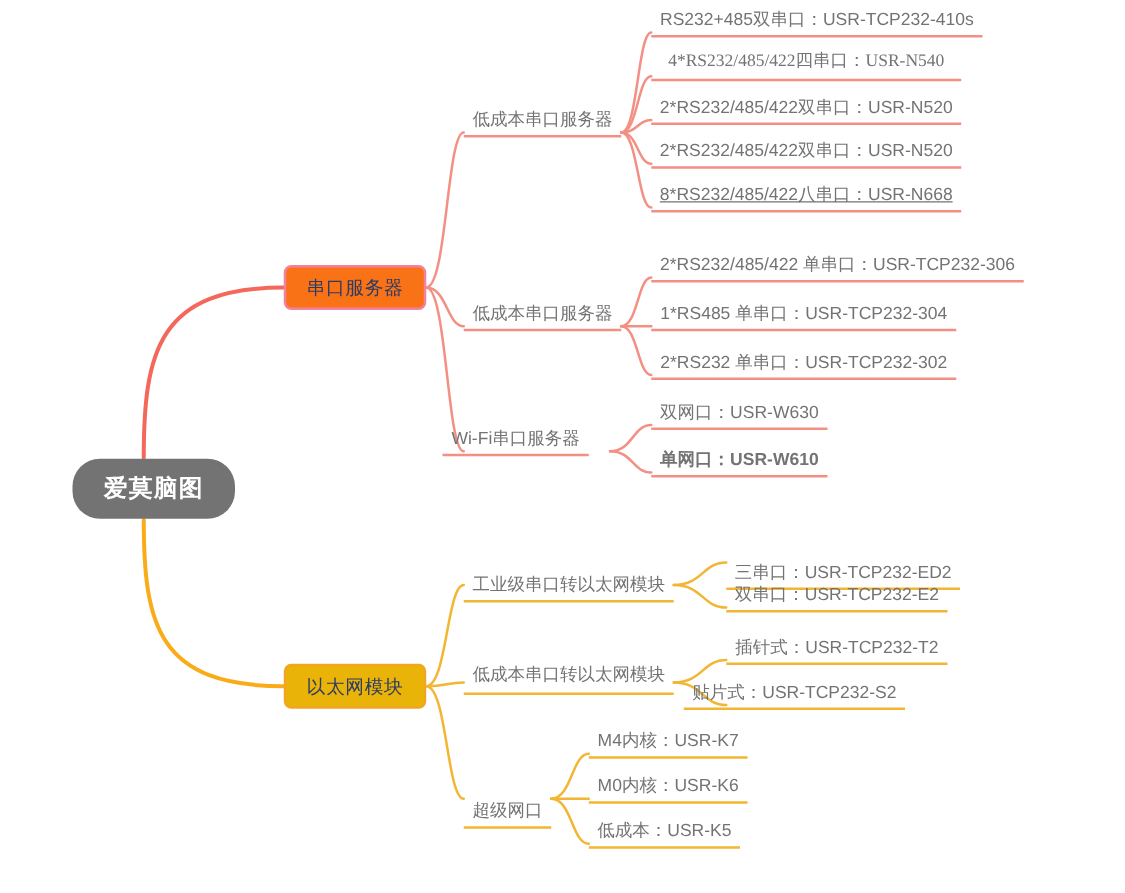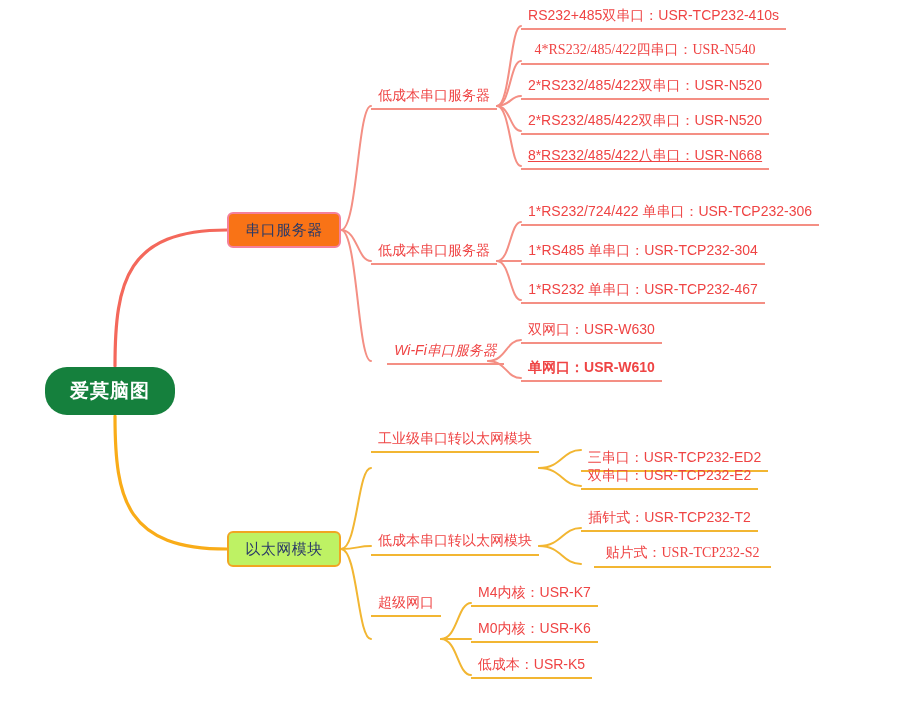--- a/index.html
+++ b/index.html
@@ -55,28 +55,28 @@
     letter-spacing: .5px;
     color: #2b3a67;
     white-space: nowrap;
   }
   .branch-node.red {
     border-color: #f4809c;
     background: #f97316;
   }
   .branch-node.gold {
     border-color: #f0a622;
-    background: #bef264;
+    background: #eab308;
   }
   
   .tnode {
     position: absolute;
     box-sizing: border-box;
     white-space: nowrap;
-    color: #ef4444;
+    color: #737373;
     font-size: 14px;
     line-height: 20px;
     padding: 0 4px 3px 4px;
     border-bottom-width: 2px;
     border-bottom-style: solid;
     text-align: center;
   }
   .tnode.red   { border-bottom-color: #f48f84; }
   .tnode.gold  { border-bottom-color: #f2b632; }
   .tnode.l2 { font-size: 14px; }
@@ -108,47 +108,47 @@
       <path d="M539,468 C562.1,468 562.1,486 581,486" fill="none" stroke="#f2b632" stroke-width="2" stroke-linecap="round"></path>
       <path d="M341,549 C357.5,549 357.5,546 371,546" fill="none" stroke="#f2b632" stroke-width="2" stroke-linecap="round"></path>
       <path d="M539,546 C562.1,546 562.1,528 581,528" fill="none" stroke="#f2b632" stroke-width="2" stroke-linecap="round"></path>
       <path d="M539,546 C562.1,546 562.1,564 581,564" fill="none" stroke="#f2b632" stroke-width="2" stroke-linecap="round"></path>
       <path d="M341,549 C357.5,549 357.5,639 371,639" fill="none" stroke="#f2b632" stroke-width="2" stroke-linecap="round"></path>
       <path d="M441,639 C457.5,639 457.5,603 471,603" fill="none" stroke="#f2b632" stroke-width="2" stroke-linecap="round"></path>
       <path d="M441,639 C457.5,639 457.5,639 471,639" fill="none" stroke="#f2b632" stroke-width="2" stroke-linecap="round"></path>
       <path d="M441,639 C457.5,639 457.5,675 471,675" fill="none" stroke="#f2b632" stroke-width="2" stroke-linecap="round"></path>
     </svg>
 
-  <div class="root-node" id="root-node" style="left: 45px; top: 367px; width: 130px; height: 48px; background: #15803d; color: rgb(255, 255, 255);">爱莫脑图</div>
+  <div class="root-node" id="root-node" style="left: 58px; top: 367px; width: 130px; height: 48px; background: #737373; color: rgb(255, 255, 255);">爱莫脑图</div>
 
   <div id="nodes">
       <div class="branch-node red" style="left: 227px; top: 212px; width: 114px; height: 36px;">
         <span>串口服务器</span>
       </div>
       <div class="tnode red l2" style="left: 371px; width: 126px; top: 85px;"><span>低成本串口服务器</span></div>
       <div class="tnode red l3" style="left: 521px; width: 265px; top: 5px;"><span>RS232+485双串口：USR-TCP232-410s</span></div>
       <div class="tnode red l3" style="left: 521px; width: 248px; top: 40px; font-family: Liberation Serif, serif;"><span>4*RS232/485/422四串口：USR-N540</span></div>
       <div class="tnode red l3" style="left: 521px; width: 248px; top: 75px;"><span>2*RS232/485/422双串口：USR-N520</span></div>
       <div class="tnode red l3" style="left: 521px; width: 248px; top: 110px;"><span>2*RS232/485/422双串口：USR-N520</span></div>
       <div class="tnode red l3" style="left: 521px; width: 248px; top: 145px; text-decoration: underline;"><span>8*RS232/485/422八串口：USR-N668</span></div>
       <div class="tnode red l2" style="left: 371px; width: 126px; top: 240px;"><span>低成本串口服务器</span></div>
-      <div class="tnode red l3" style="left: 521px; width: 298px; top: 201px;"><span>1*RS232/724/422 单串口：USR-TCP232-306</span></div>
+      <div class="tnode red l3" style="left: 521px; width: 298px; top: 201px;"><span>2*RS232/485/422 单串口：USR-TCP232-306</span></div>
       <div class="tnode red l3" style="left: 521px; width: 244px; top: 240px;"><span>1*RS485 单串口：USR-TCP232-304</span></div>
-      <div class="tnode red l3" style="left: 521px; width: 244px; top: 279px;"><span>1*RS232 单串口：USR-TCP232-467</span></div>
-      <div class="tnode red l2" style="left: 387px; width: 117px; top: 340px; font-style: italic;"><span>Wi-Fi串口服务器</span></div>
+      <div class="tnode red l3" style="left: 521px; width: 244px; top: 279px;"><span>2*RS232 单串口：USR-TCP232-302</span></div>
+      <div class="tnode red l2" style="left: 354px; width: 117px; top: 340px;"><span>Wi-Fi串口服务器</span></div>
       <div class="tnode red l3" style="left: 521px; width: 141px; top: 319px;"><span>双网口：USR-W630</span></div>
       <div class="tnode red l3" style="left: 521px; width: 141px; top: 357px; font-weight: bold;"><span>单网口：USR-W610</span></div>
       <div class="branch-node gold" style="left: 227px; top: 531px; width: 114px; height: 36px;">
         <span>以太网模块</span>
       </div>
-      <div class="tnode gold l2" style="left: 371px; width: 168px; top: 428px;"><span>工业级串口转以太网模块</span></div>
+      <div class="tnode gold l2" style="left: 371px; width: 168px; top: 457px;"><span>工业级串口转以太网模块</span></div>
       <div class="tnode gold l3" style="left: 581px; width: 187px; top: 447px;"><span>三串口：USR-TCP232-ED2</span></div>
       <div class="tnode gold l3" style="left: 581px; width: 177px; top: 465px;"><span>双串口：USR-TCP232-E2</span></div>
       <div class="tnode gold l2" style="left: 371px; width: 168px; top: 531px; font-family: Liberation Mono, monospace;"><span>低成本串口转以太网模块</span></div>
       <div class="tnode gold l3" style="left: 581px; width: 177px; top: 507px;"><span>插针式：USR-TCP232-T2</span></div>
-      <div class="tnode gold l3" style="left: 594px; width: 177px; top: 543px; font-family: Liberation Serif, serif;"><span>贴片式：USR-TCP232-S2</span></div>
-      <div class="tnode gold l2" style="left: 371px; width: 70px; top: 592px;"><span>超级网口</span></div>
+      <div class="tnode gold l3" style="left: 547px; width: 177px; top: 543px;"><span>贴片式：USR-TCP232-S2</span></div>
+      <div class="tnode gold l2" style="left: 371px; width: 70px; top: 638px;"><span>超级网口</span></div>
       <div class="tnode gold l3" style="left: 471px; width: 127px; top: 582px;"><span>M4内核：USR-K7</span></div>
       <div class="tnode gold l3" style="left: 471px; width: 127px; top: 618px;"><span>M0内核：USR-K6</span></div>
       <div class="tnode gold l3" style="left: 471px; width: 121px; top: 654px;"><span>低成本：USR-K5</span></div>
     </div>
 
 </div>
 
 </body></html>

